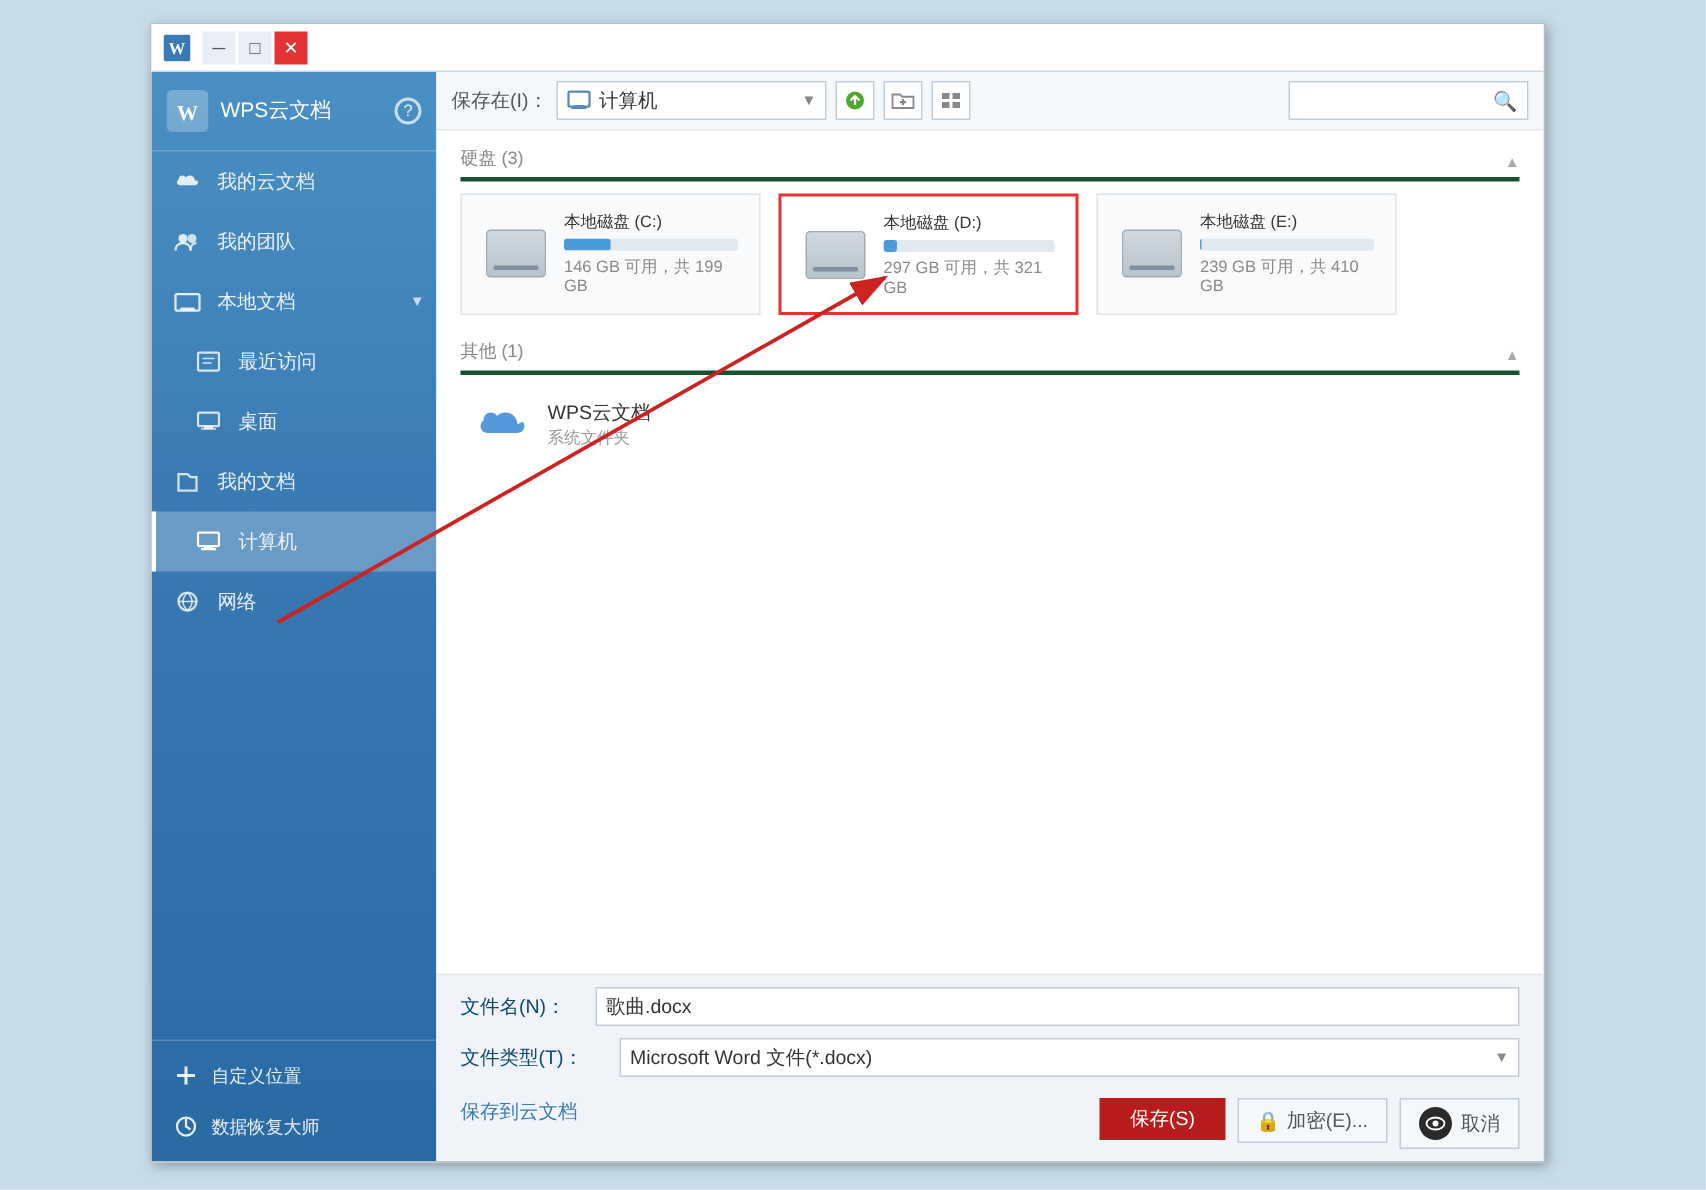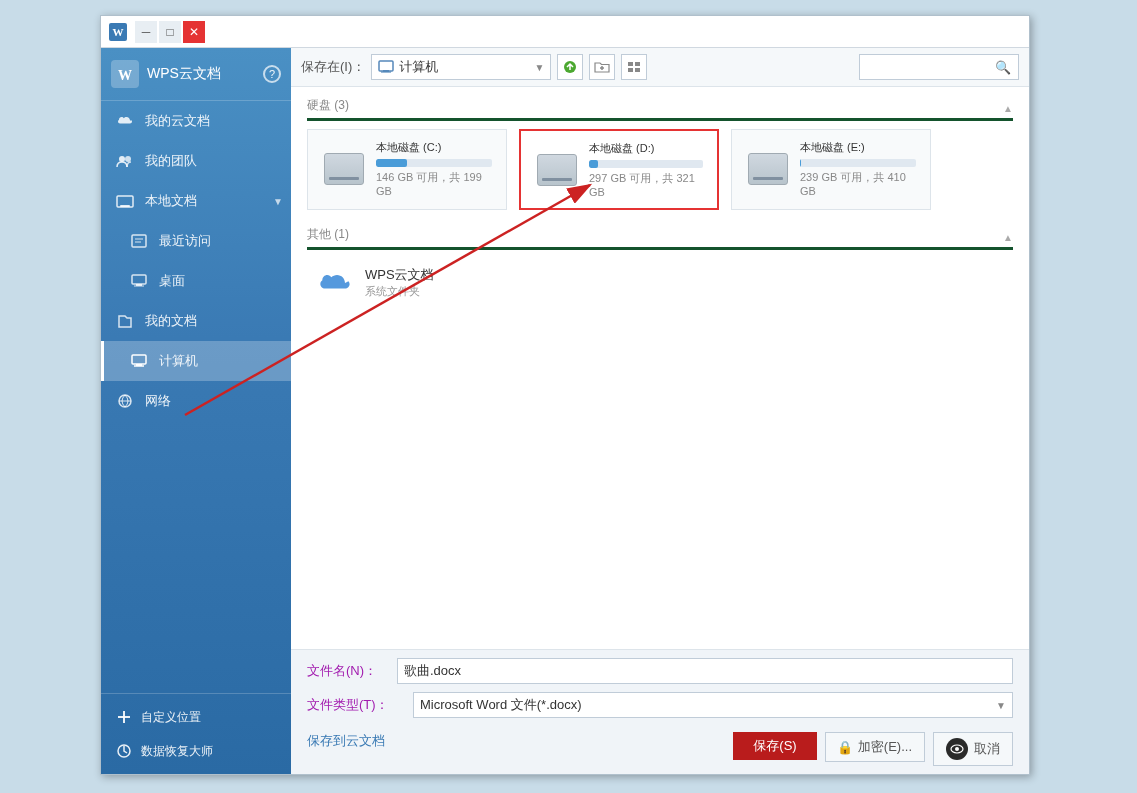--- a/index.html
+++ b/index.html
@@ -354,21 +354,21 @@
       padding: 8px 16px;
       flex-shrink: 0;
     }
     .bottom-row {
       display: flex;
       align-items: center;
       margin-bottom: 8px;
     }
     .bottom-label {
       font-size: 13px;
-      color: #a21caf;
+      color: #0c4a6e;
       width: 90px;
       flex-shrink: 0;
     }
     .bottom-input {
       flex: 1;
       height: 26px;
       border: 1px solid #c0ccd8;
       background: white;
       padding: 0 6px;
       font-size: 13px;

